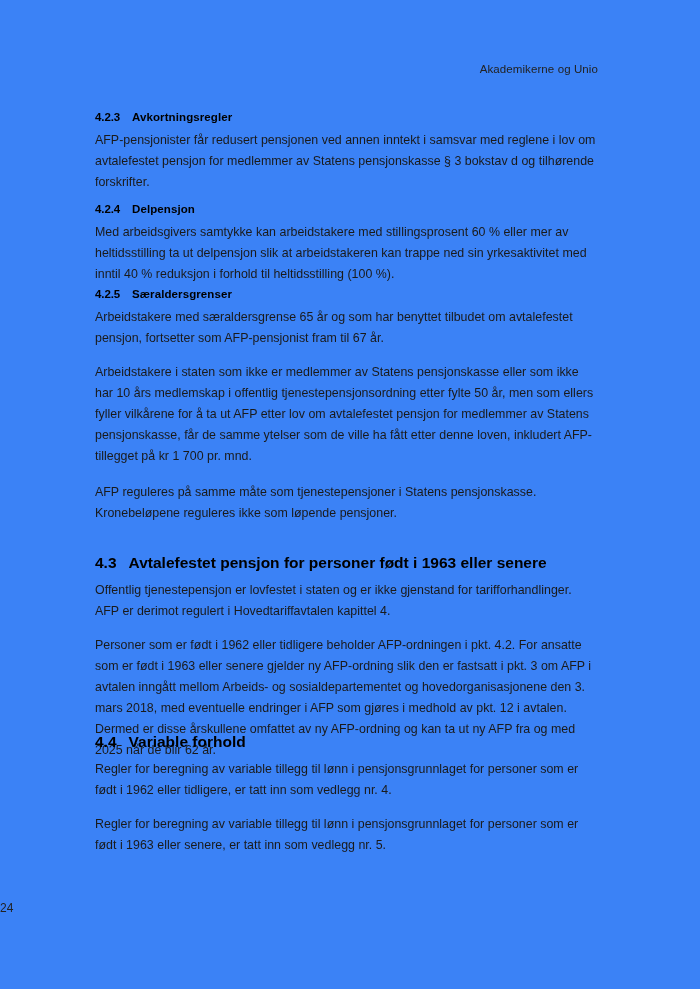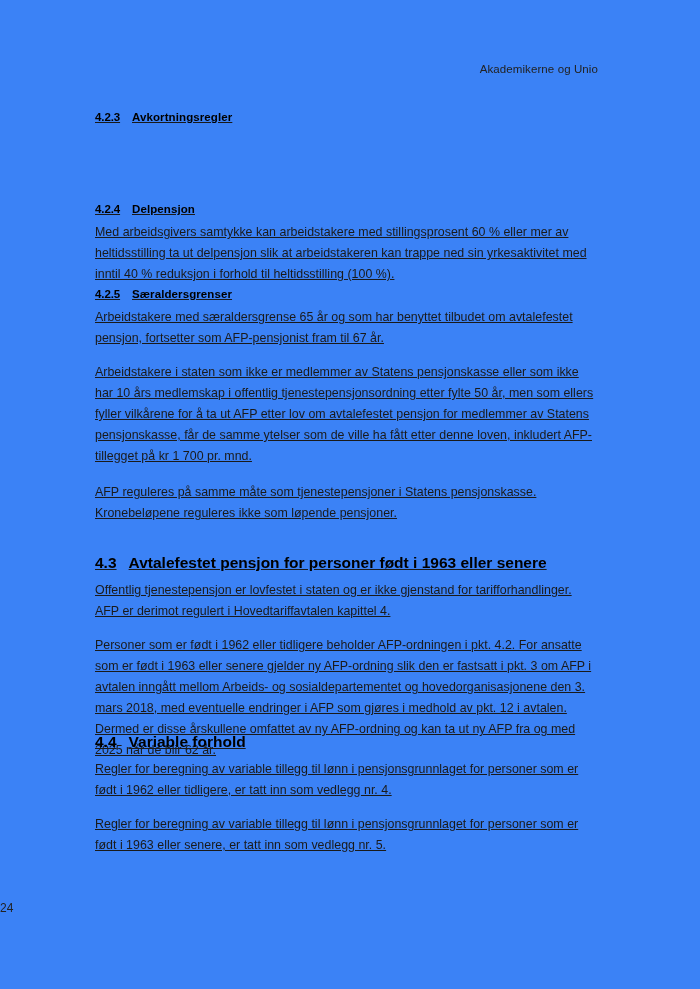--- a/index.html
+++ b/index.html
@@ -32,21 +32,20 @@
     line-height: 14px;
     color: #222;
     text-align: right;
     letter-spacing: 0.1px;
     white-space: nowrap;
   }
   .body-block {
     position: absolute;
     left: 0;
     width: 503px;
-    text-decoration: underline;
   }
   h3.sub-heading {
     margin: 0 0 6px 0;
     font-size: 11.5px;
     font-weight: bold;
     line-height: 14px;
     color: #000;
     display: flex;
     align-items: baseline;
   }
@@ -100,20 +99,21 @@
 
   <div class="content">
 
     <div class="running-header">Akademikerne og Unio</div>
 
     <div class="body-block" style="top:110px;">
       <h3 class="sub-heading">
         <span class="num">4.2.3</span>
         <span class="ttl">Avkortningsregler</span>
       </h3>
+      <p class="para">AFP-pensjonister får redusert pensjonen ved annen inntekt i samsvar med reglene i lov om avtalefestet pensjon for medlemmer av Statens pensjonskasse § 3 bokstav d og tilhørende forskrifter.</p>
     </div>
 
     <div class="body-block" style="top:202px;">
       <h3 class="sub-heading">
         <span class="num">4.2.4</span>
         <span class="ttl">Delpensjon</span>
       </h3>
       <p class="para">Med arbeidsgivers samtykke kan arbeidstakere med stillingsprosent 60 % eller mer av heltidsstilling ta ut delpensjon slik at arbeidstakeren kan trappe ned sin yrkesaktivitet med inntil 40 % reduksjon i forhold til heltidsstilling (100 %).</p>
     </div>
 

